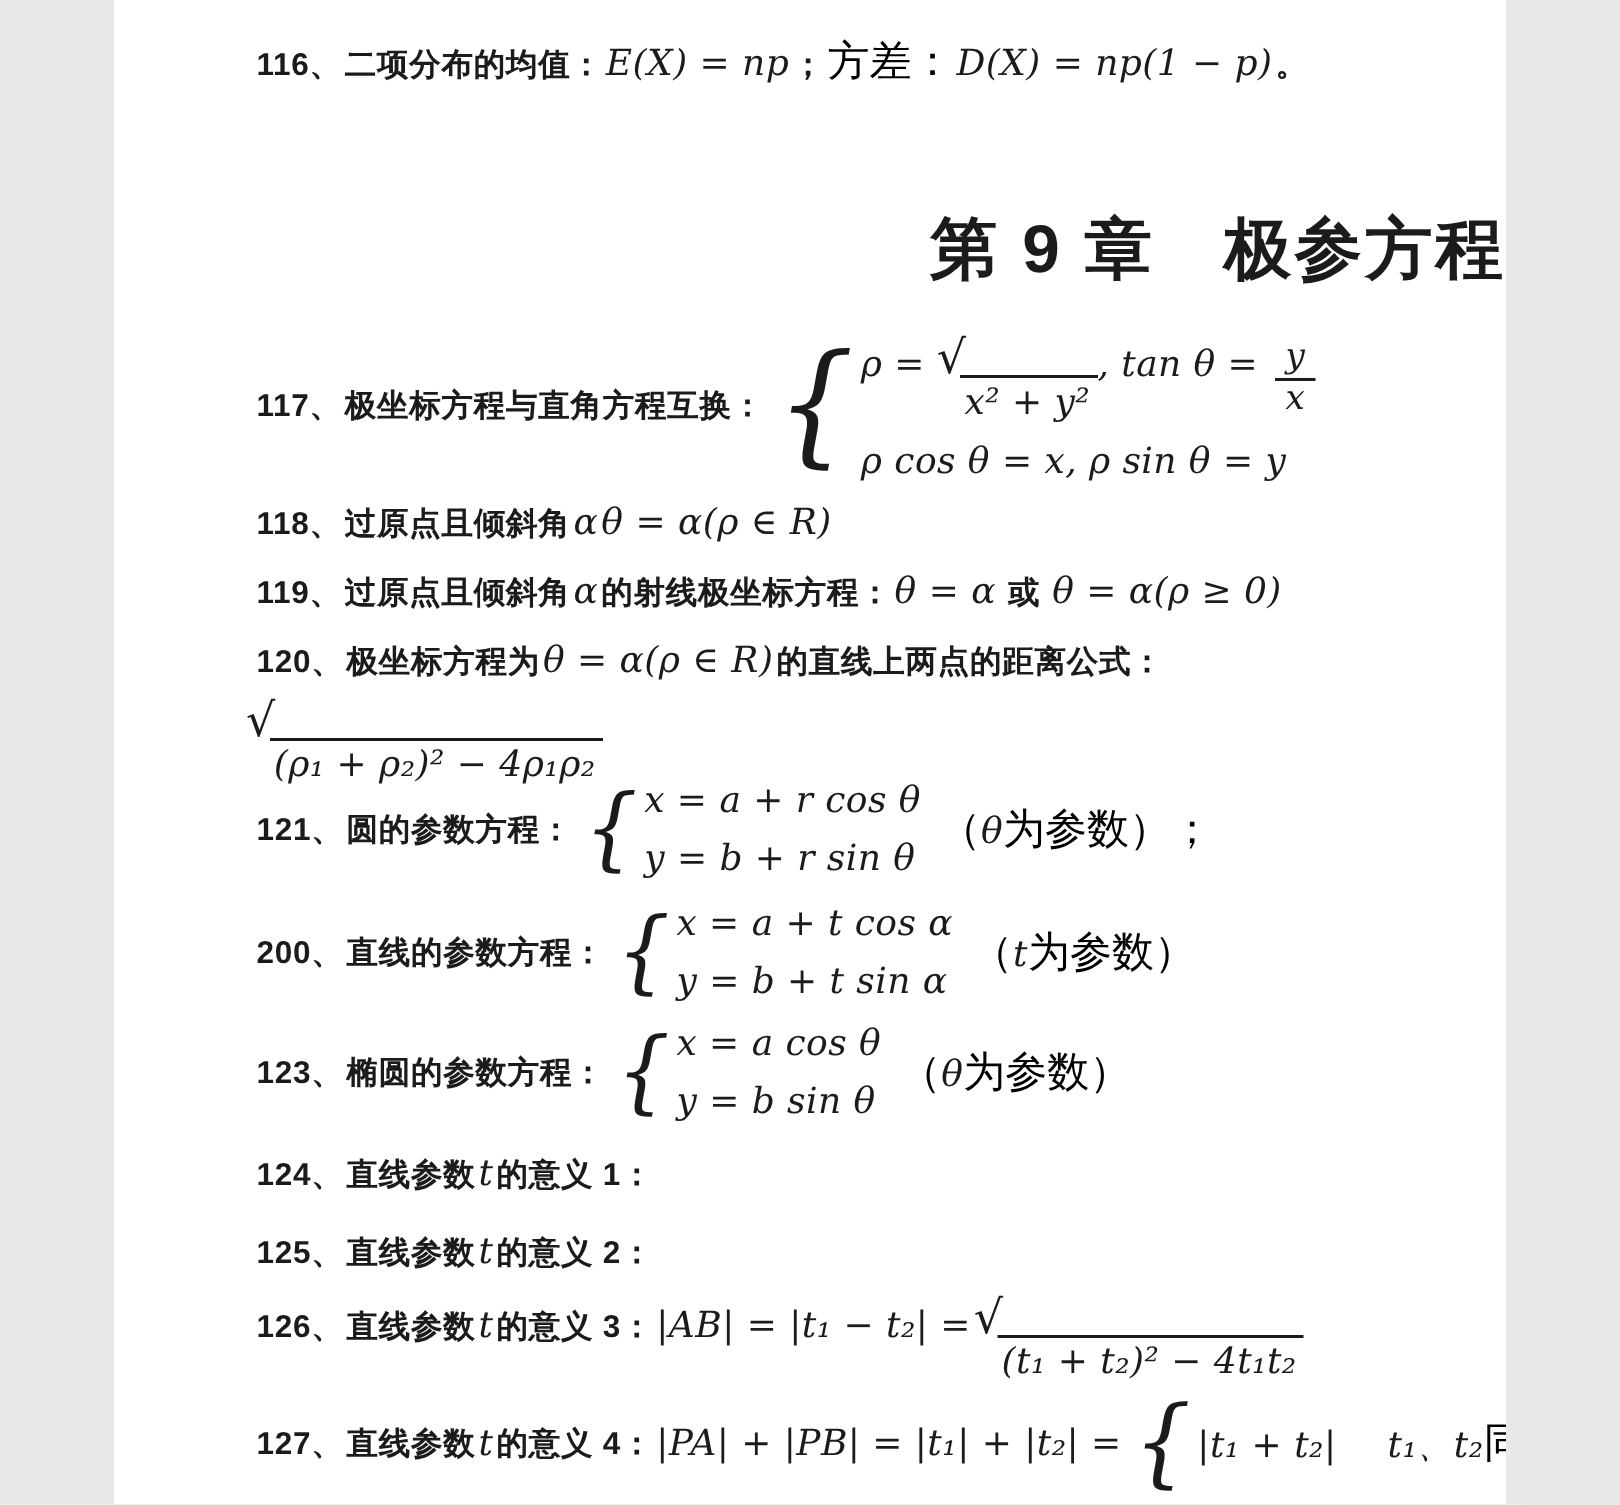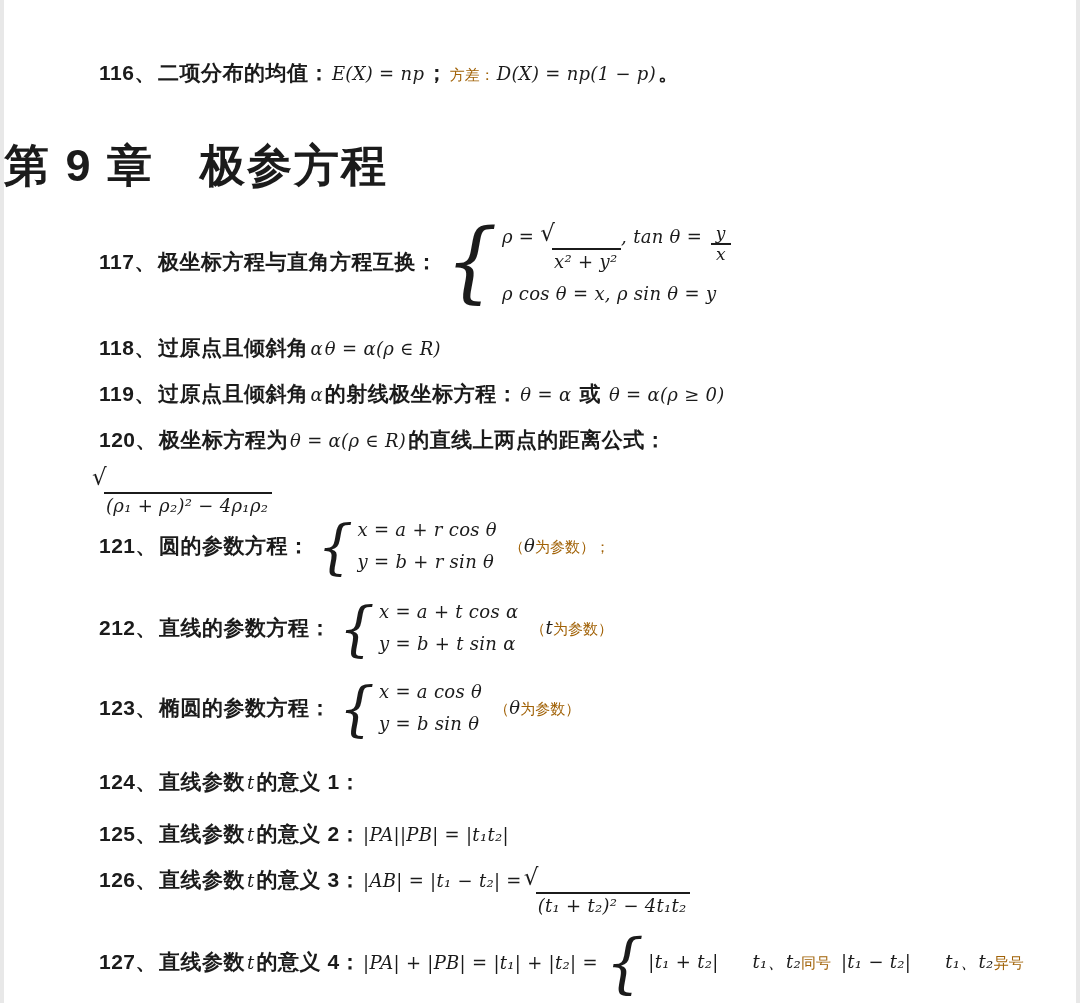--- a/index.html
+++ b/index.html
@@ -1,18 +1,18 @@
 <!DOCTYPE html>
 <html><head>
 <meta charset="utf-8">
 <style>
   html,body{margin:0;padding:0;background:#e8e8e8;}
   .page{
     position:relative;
-    width:1072px;height:1003px;
+    width:928px;height:1003px;
     margin:0 auto;
     background:#ffffff;
     color:#1b1b1b;
     overflow:hidden;
   }
   .row{
     position:absolute;
     left:95px;
     display:flex;
     align-items:baseline;
@@ -23,35 +23,34 @@
   .cn{
     font-family:"Liberation Sans","DejaVu Sans",sans-serif;
     font-weight:700;
     font-size:21px;
     letter-spacing:0.5px;
   }
   .math{
     font-family:"DejaVu Serif","Liberation Serif",serif;
     font-style:italic;
     font-weight:400;
-    font-size:18px;
+    font-size:24px;
     letter-spacing:0.3px;
   }
   .kai{
     font-family:"DejaVu Serif","Liberation Serif",serif;
     font-weight:400;
     font-style:normal;
-    font-size:15px;
-    color:#a16207;
-    margin-top:44px;
+    font-size:28px;
+    color:#000000;
   }
   .chapter{
     position:absolute;
     top:136px;left:0;width:100%;
-    text-align:left;
+    text-align:right;
     font-family:"Liberation Sans","DejaVu Sans",sans-serif;
     font-weight:700;
     font-size:45px;
     letter-spacing:2px;
   }
   .chapter .gap{display:inline-block;width:46px;}
   
   .brace{
     font-family:"DejaVu Serif","Liberation Serif",serif;
     font-weight:400;
@@ -174,21 +173,21 @@
     <div class="sys-rows">
       <div class="math">x = a + r cos θ</div>
       <div class="math">y = b + r sin θ</div>
     </div>
     <span class="note">
       <span class="kai">（</span><span class="math">θ</span><span class="kai">为参数</span><span class="kai">）；</span>
     </span>
   </div>
 
   <div class="row sys" style="top:600px">
-    <span class="cn">212、</span>
+    <span class="cn">200、</span>
     <span class="cn">直线的参数方程：</span>
     <span class="brace math" style="font-size:56px">{</span>
     <div class="sys-rows">
       <div class="math">x = a + t cos α</div>
       <div class="math">y = b + t sin α</div>
     </div>
     <span class="note">
       <span class="kai">（</span><span class="math">t</span><span class="kai">为参数</span><span class="kai">）</span>
     </span>
   </div>
@@ -211,21 +210,20 @@
     <span class="cn">直线参数</span>
     <span class="math">t</span>
     <span class="cn">的意义 1：</span>
   </div>
 
   <div class="row" style="top:820px">
     <span class="cn">125、</span>
     <span class="cn">直线参数</span>
     <span class="math">t</span>
     <span class="cn">的意义 2：</span>
-    <span class="math">|PA||PB| = |t₁t₂|</span>
   </div>
 
   <div class="row" style="top:866px">
     <span class="cn">126、</span>
     <span class="cn">直线参数</span>
     <span class="math">t</span>
     <span class="cn">的意义 3：</span>
     <span class="math">|AB| = |t₁ − t₂| = </span>
     <span class="math sqrt">
         <span class="tick">√</span>

